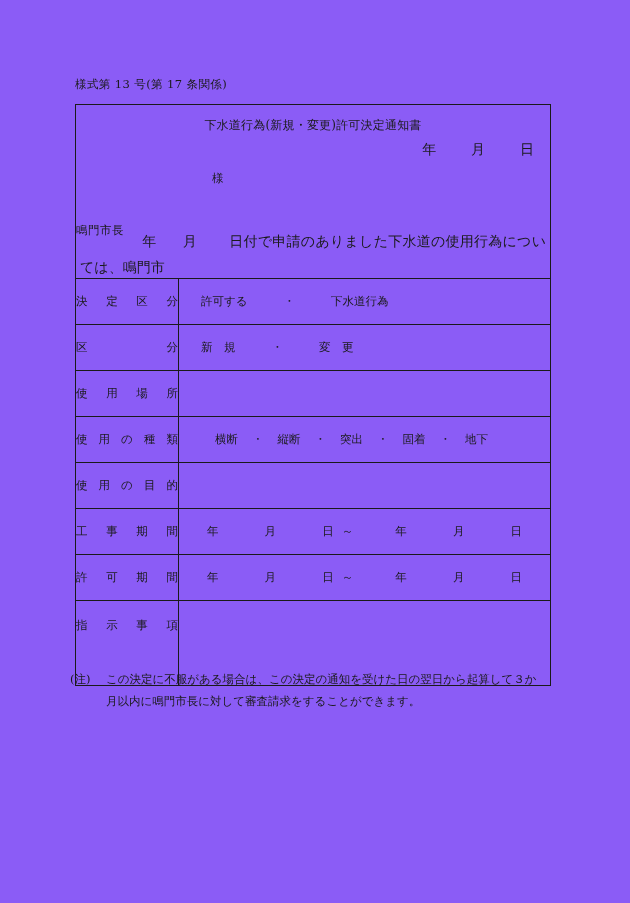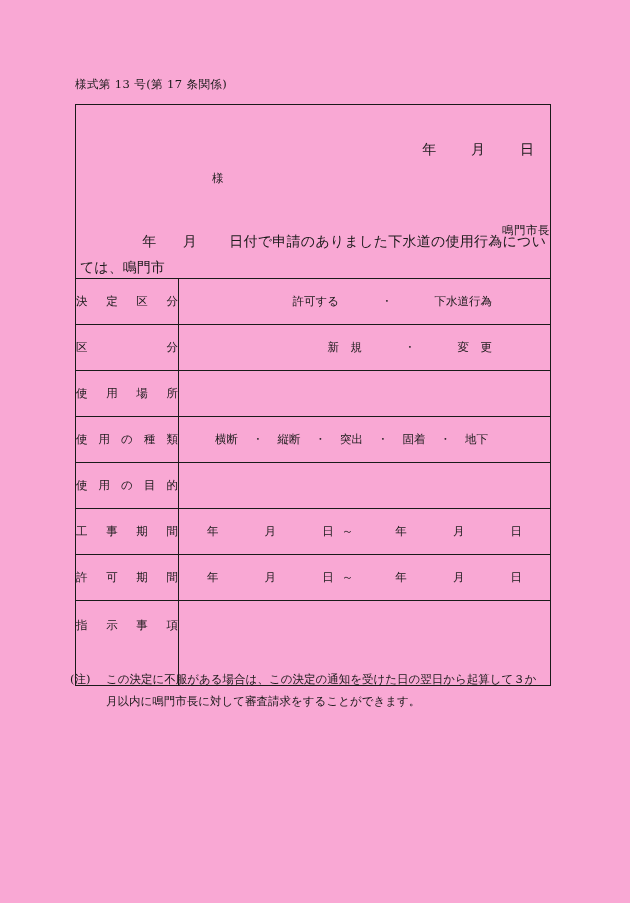--- a/index.html
+++ b/index.html
@@ -13,21 +13,21 @@
     height: 903px;
     position: relative;
     font-family: "DejaVu Serif", "Liberation Serif", serif;
     color: #1a1a1a;
     overflow: hidden;
   }
 
   .page {
     position: absolute;
     inset: 0;
-    background: #f9a8d4;
+    background: #8b5cf6;
   }
 
   
   .form-number {
     position: absolute;
     left: 75px;
     top: 77px;
     font-size: 11.5px;
     letter-spacing: 0.4px;
     white-space: nowrap;
@@ -73,21 +73,21 @@
     position: absolute;
     left: 136px;
     top: 66px;
     font-size: 11.5px;
   }
   .issuer {
     position: absolute;
     left: 0;
     right: 0;
     top: 118px;
-    text-align: right;
+    text-align: left;
     font-size: 11.5px;
     letter-spacing: 0.5px;
   }
   .body-text {
     position: absolute;
     left: 4px;
     right: 4px;
     top: 124px;
     font-size: 14px;
     line-height: 1.85;
@@ -135,23 +135,23 @@
   }
   .label-inner span {
     display: inline-block;
   }
   td.value-cell {
     padding: 0 14px;
     height: 45px;
   }
   .value-choice {
     display: flex;
-    justify-content: flex-end;
+    justify-content: flex-start;
     align-items: center;
-    gap: 18px;
+    gap: 12px;
     padding-right: 36px;
   }
   .value-choice .opt {
     padding: 0 22px;
   }
   .value-choice .sep {
     padding: 0 2px;
   }
   .value-range {
     display: flex;
@@ -227,20 +227,21 @@
 <body>
 
 <div class="page">
 
   <div class="form-number">様式第 13 号(第 17 条関係)</div>
 
   <div class="doc-box">
 
     <div class="heading-block">
 
+      <div class="doc-title">下水道行為(新規・変更)許可決定通知書</div>
 
       <div class="date-line">
         <span>年</span>
         <span class="gap"></span>
         <span>月</span>
         <span class="gap"></span>
         <span>日</span>
       </div>
 
       <div class="addressee">様</div>

